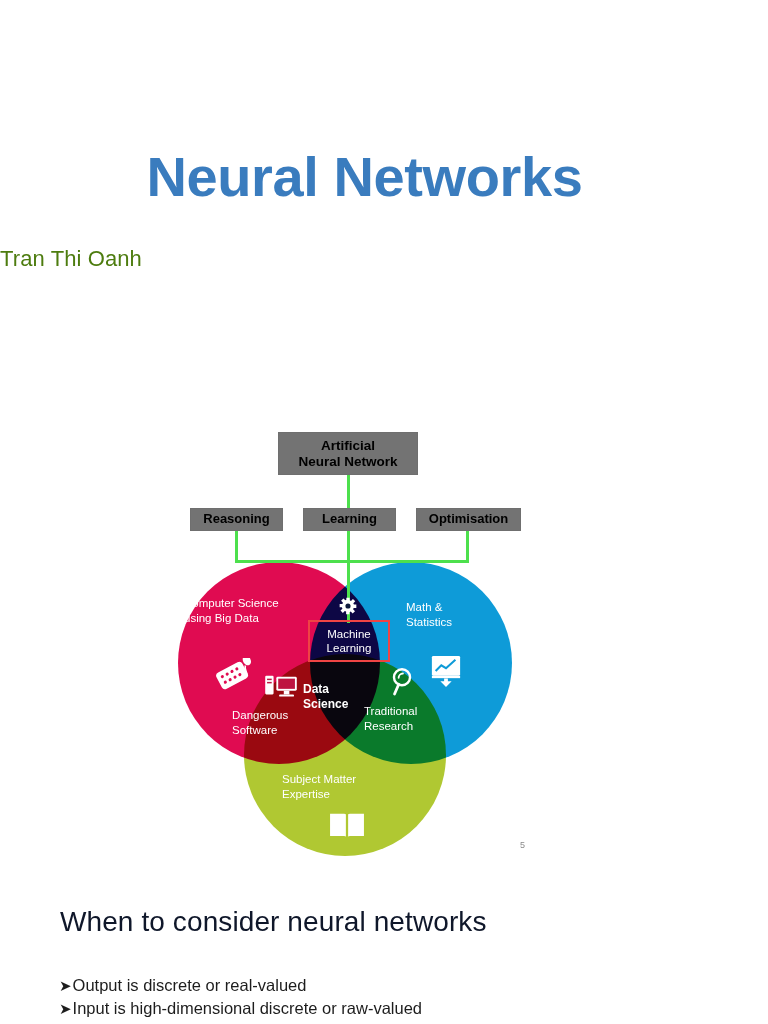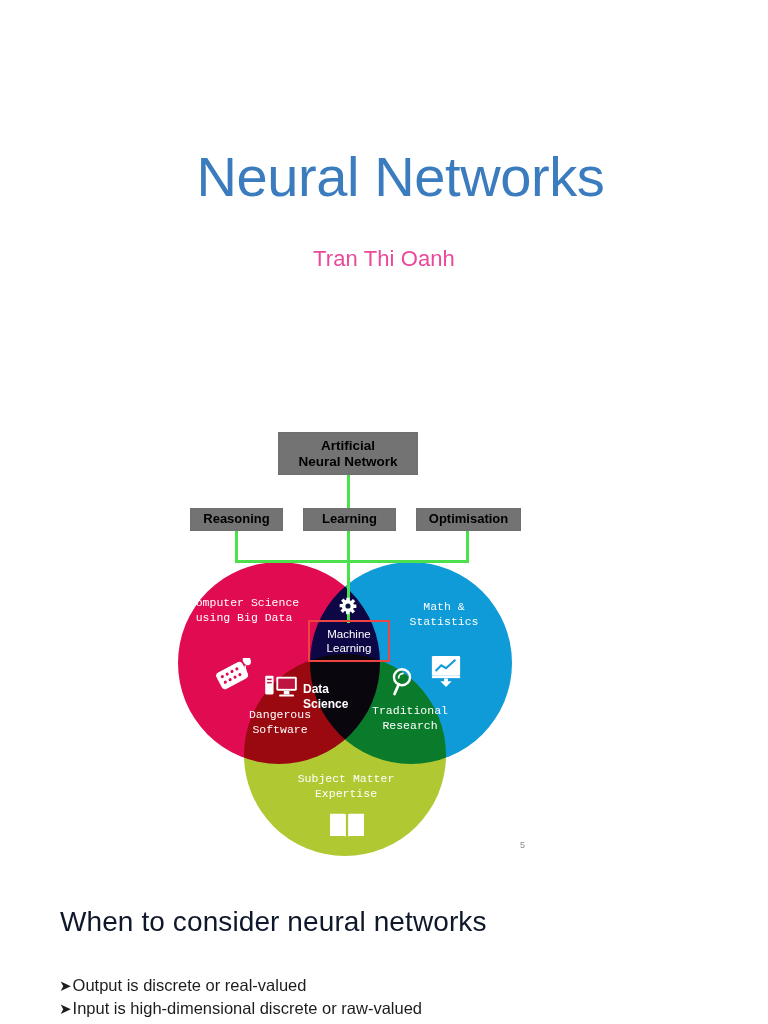--- a/index.html
+++ b/index.html
@@ -15,35 +15,34 @@
     overflow: hidden;
   }
 
   
   #slide-title {
     position: absolute;
     left: 0; top: 148px;
     width: 729px;
     text-align: center;
     font-size: 56px;
-    font-weight: 400;
+    font-weight: 700;
     color: #3A7CBE;
     letter-spacing: -0.4px;
     line-height: 1.05;
     white-space: nowrap;
-    margin-left: 36px;
   }
   #slide-subtitle {
     position: absolute;
     left: 0; top: 246px;
     width: 768px;
-    text-align: center;
+    text-align: left;
     font-size: 22px;
     font-weight: 400;
-    color: #ec4899;
+    color: #4d7c0f;
     letter-spacing: 0.1px;
   }
 
   
   #figure {
     position: absolute;
     left: 158px; top: 428px;
     width: 380px; height: 440px;
     background: #ffffff;
   }
@@ -104,27 +103,26 @@
   }
   #circle-cs    { left: 20px;  top: 14px;  width: 202px; height: 202px; background: #E00B51; }
   #circle-math  { left: 152px; top: 14px;  width: 202px; height: 202px; background: #0E9BD8; }
   #circle-sme   { left: 86px;  top: 106px; width: 202px; height: 202px; background: #B0C832; }
 
   .venn-label {
     position: absolute;
     color: #ffffff;
     font-size: 11.5px;
     line-height: 1.28;
-    text-align: center;
+    text-align: left;
     z-index: 8;
     pointer-events: none;
-    font-family: Liberation Mono, monospace;
   }
   #label-cs   { left: 26px;  top: 48px;  width: 120px; }
-  #label-math { left: 238px; top: 52px;  width: 96px;  }
+  #label-math { left: 248px; top: 52px;  width: 96px;  }
   #label-sme  { left: 124px; top: 224px; width: 128px; }
   #label-dang { left: 74px;  top: 160px; width: 96px;  }
   #label-trad { left: 206px; top: 156px; width: 92px;  }
 
   #label-ds {
     position: absolute;
     left: 145px; top: 134px;
     width: 94px;
     color: #ffffff;
     font-size: 12px;

